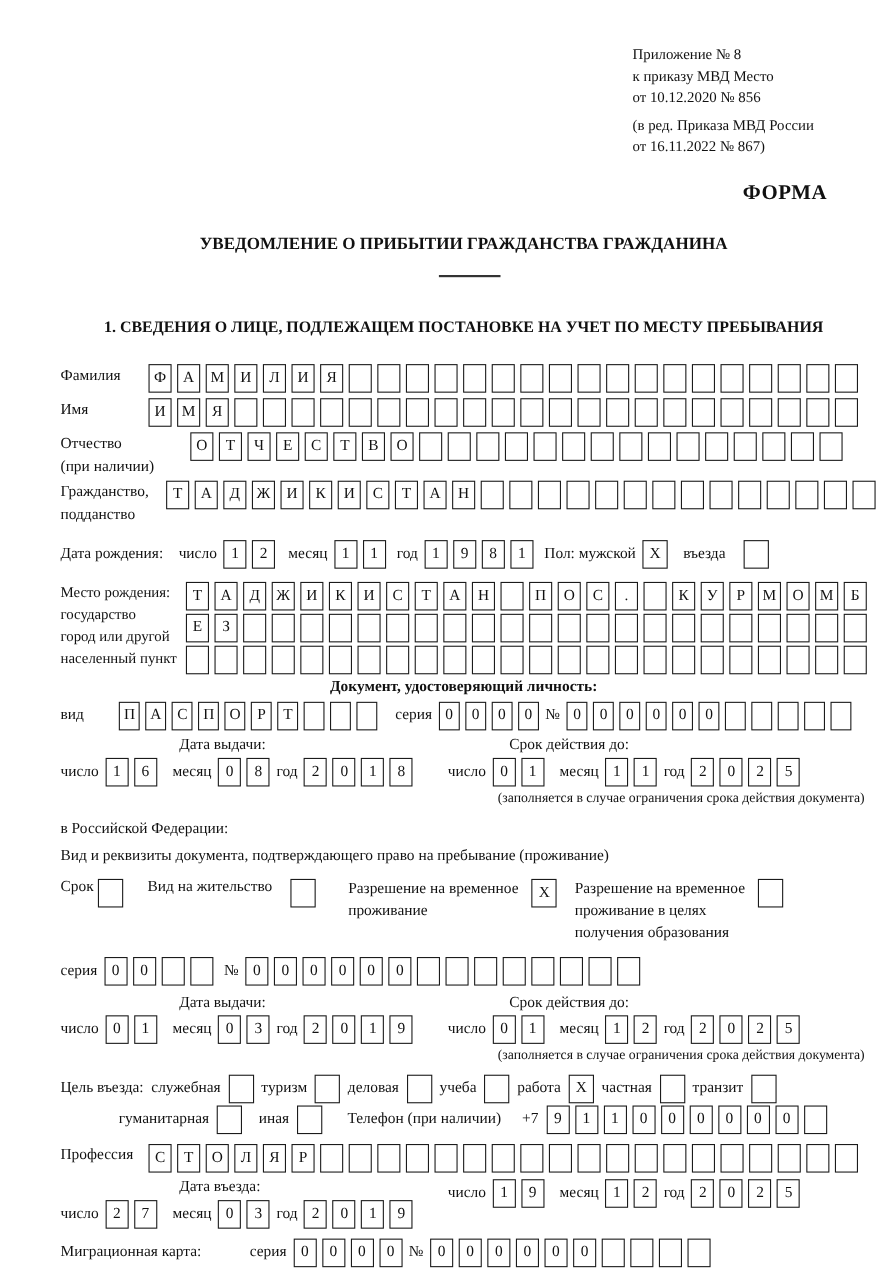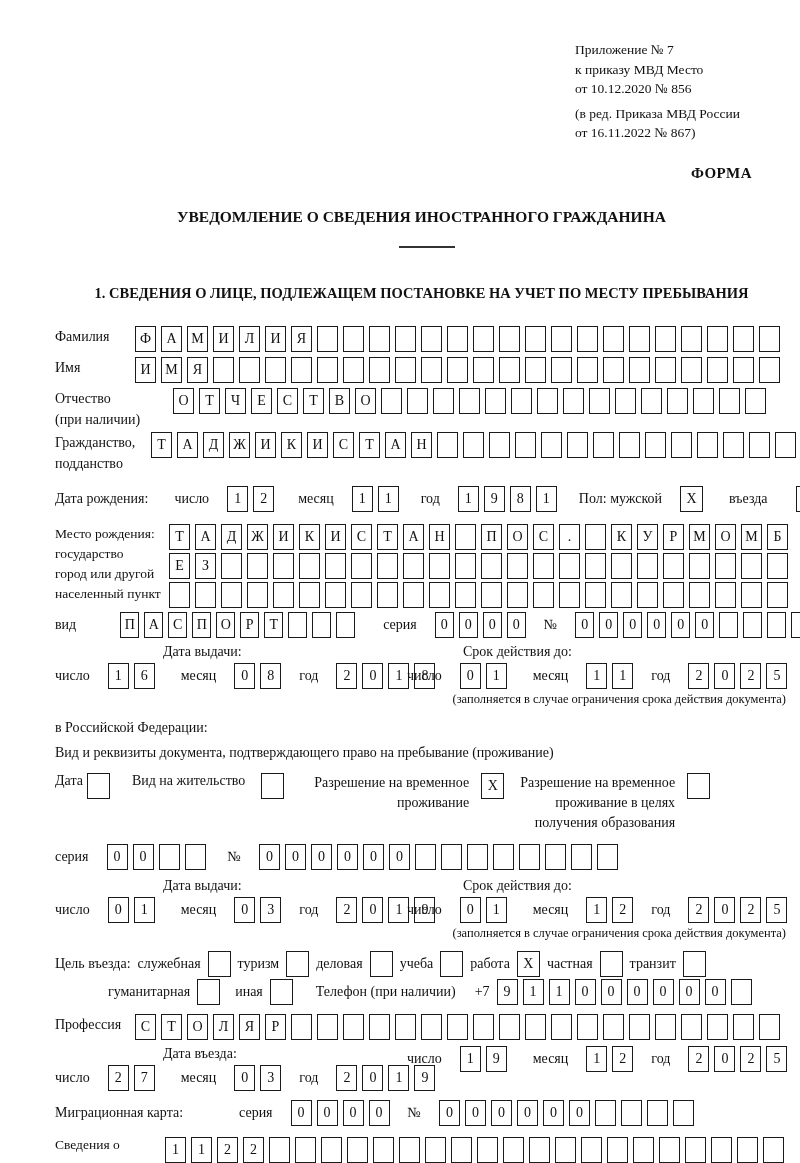--- a/index.html
+++ b/index.html
@@ -7,21 +7,21 @@
   body {
     width:800px; height:1163px;
     font-family:"Liberation Serif","DejaVu Serif",serif;
     color:#111; overflow:hidden;
   }
   .page { padding:40px 12px 0 55px; }
 
   
   .ref-block { width:185px; margin-left:auto; margin-right:28px; font-size:13.5px; line-height:1.45; }
   .ref-block .part2 { margin-top:5px; }
-  .forma { text-align:right; padding-right:36px; font-weight:bold; font-size:15px; margin-top:22px; letter-spacing:.5px; }
+  .forma { text-align:right; padding-right:36px; font-weight:bold; font-size:19px; margin-top:22px; letter-spacing:.5px; }
 
   
   .title { text-align:center; font-weight:bold; font-size:15.5px; line-height:1.7; margin-top:22px; }
   .blank-line { display:inline-block; width:56px; border-bottom:2px solid #333; height:12px; margin-left:10px; }
   .sec-head { text-align:center; font-weight:bold; font-size:14.5px; margin-top:28px; }
 
   
   .form-area { margin-top:24px; }
   .row { display:flex; align-items:flex-start; margin-bottom:5px; }
   .row-label { font-size:14px; line-height:1.5; flex-shrink:0; }
@@ -33,55 +33,55 @@
   }
   .cells.sm .cell { width:19px; }
   .cb {
     width:23px; height:26px; border:1.5px solid #1b1b1b; flex-shrink:0;
     display:inline-flex; align-items:center; justify-content:center; font-size:14px;
   }
   .stack { display:flex; flex-direction:column; gap:3px; }
   .lbl { font-size:14px; white-space:nowrap; }
 
   
-  .dg { display:flex; align-items:center; gap:18px; }
+  .dg { display:flex; align-items:center; gap:6px; }
   .date-pair { display:flex; margin-top:4px; }
   .date-col-l { width:352px; flex-shrink:0; }
   .date-col-r { flex:1; }
   .date-head { font-size:14px; margin-bottom:3px; }
   .date-head.l { margin-left:108px; }
   .date-head.r { margin-left:56px; }
   .date-note { text-align:right; font-size:12.5px; margin-top:3px; padding-right:2px; }
 
   
   .opts { display:flex; align-items:flex-start; margin-top:8px; font-size:14px; }
-  .opt-multi { text-align:right; line-height:1.45; }
+  .opt-multi { text-align:left; line-height:1.45; }
   .g4 { margin-left:4px; } .g8 { margin-left:8px; } .g12 { margin-left:12px; }
   .g16 { margin-left:16px; } .g22 { margin-left:22px; } .g30 { margin-left:30px; }
 
   .purpose-row { display:flex; align-items:center; font-size:14px; margin-top:10px; gap:7px; flex-wrap:nowrap; }
 </style>
 </head>
 <body>
 
 <div class="page">
 
   <div class="ref-block">
-    <div>Приложение № 7</div>
+    <div>Приложение № 8</div>
     <div>к приказу МВД Место</div>
     <div>от 10.12.2020 № 856</div>
     <div class="part2">
       <div>(в ред. Приказа МВД России</div>
       <div>от 16.11.2022 № 867)</div>
     </div>
   </div>
   <div class="forma">ФОРМА</div>
 
   <div class="title">
-    <div>УВЕДОМЛЕНИЕ О СВЕДЕНИЯ ИНОСТРАННОГО ГРАЖДАНИНА</div>
+    <div>УВЕДОМЛЕНИЕ О ПРИБЫТИИ ГРАЖДАНСТВА ГРАЖДАНИНА</div>
     <div><span class="blank-line"></span></div>
   </div>
 
   <div class="sec-head">1. СВЕДЕНИЯ О ЛИЦЕ, ПОДЛЕЖАЩЕМ ПОСТАНОВКЕ НА УЧЕТ ПО МЕСТУ ПРЕБЫВАНИЯ</div>
 
   <div class="form-area">
 
     <div class="row">
       <div class="row-label" style="width:80px">Фамилия</div>
       <div class="cells">
@@ -317,20 +317,21 @@
             <div class="cell"></div>
             <div class="cell"></div>
             <div class="cell"></div>
             <div class="cell"></div>
             <div class="cell"></div>
             <div class="cell"></div>
           </div>
       </div>
     </div>
 
+    <div style="text-align:center; font-weight:bold; font-size:14px; margin:3px 0 5px;">Документ, удостоверяющий личность:</div>
 
     <div class="dg" style="margin-bottom:6px">
       <span class="lbl">вид</span>
       <div class="cells sm" style="margin-left:26px">
           <div class="cell">П</div>
           <div class="cell">А</div>
           <div class="cell">С</div>
           <div class="cell">П</div>
           <div class="cell">О</div>
           <div class="cell">Р</div>
@@ -409,21 +410,21 @@
       </div>
     </div>
     <div class="date-note">(заполняется в случае ограничения срока действия документа)</div>
 
     <div style="font-size:14px; margin-top:8px; line-height:1.8">
       <div>в Российской Федерации:</div>
       <div>Вид и реквизиты документа, подтверждающего право на пребывание (проживание)</div>
     </div>
 
     <div class="opts">
-      <span>Дата</span>
+      <span>Срок</span>
       <div class="cb g4"></div>
       <span class="g22">Вид на жительство</span>
       <div class="cb g16"></div>
       <div class="opt-multi g30">
         <div>Разрешение на временное</div>
         <div>проживание</div>
       </div>
       <div class="cb g12">X</div>
       <div class="opt-multi g16">
         <div>Разрешение на временное</div>

